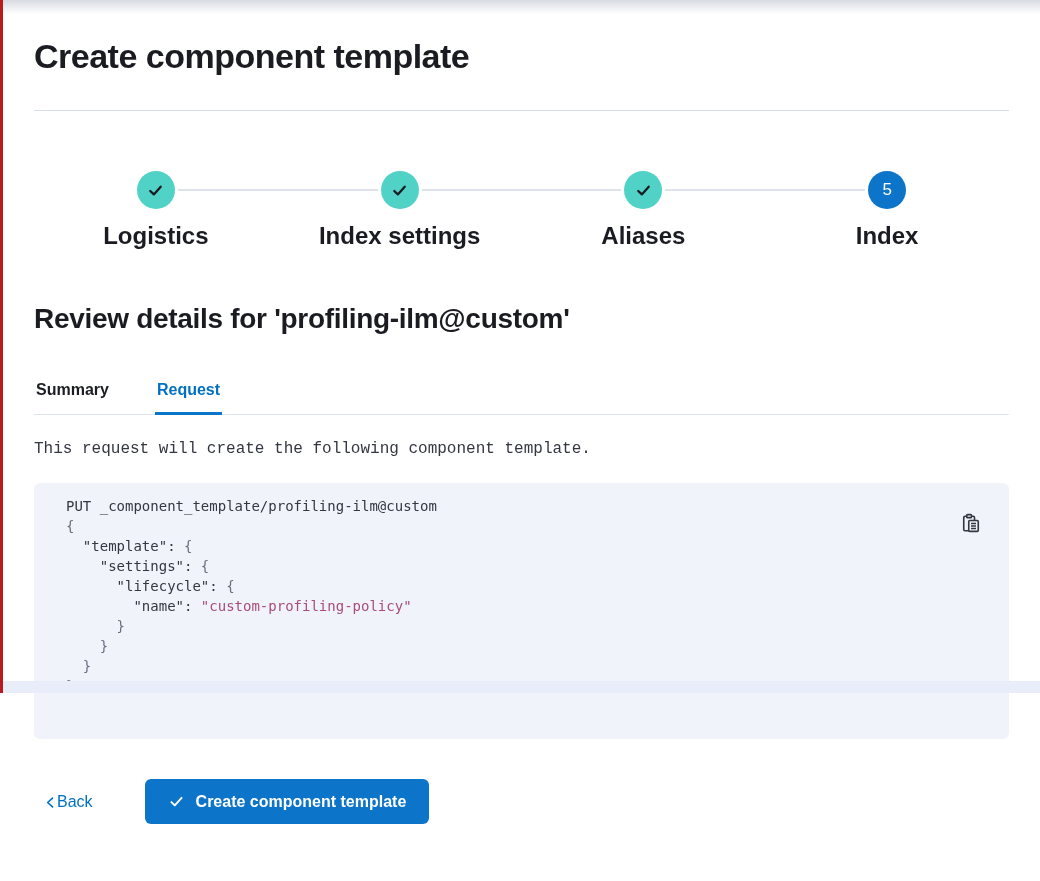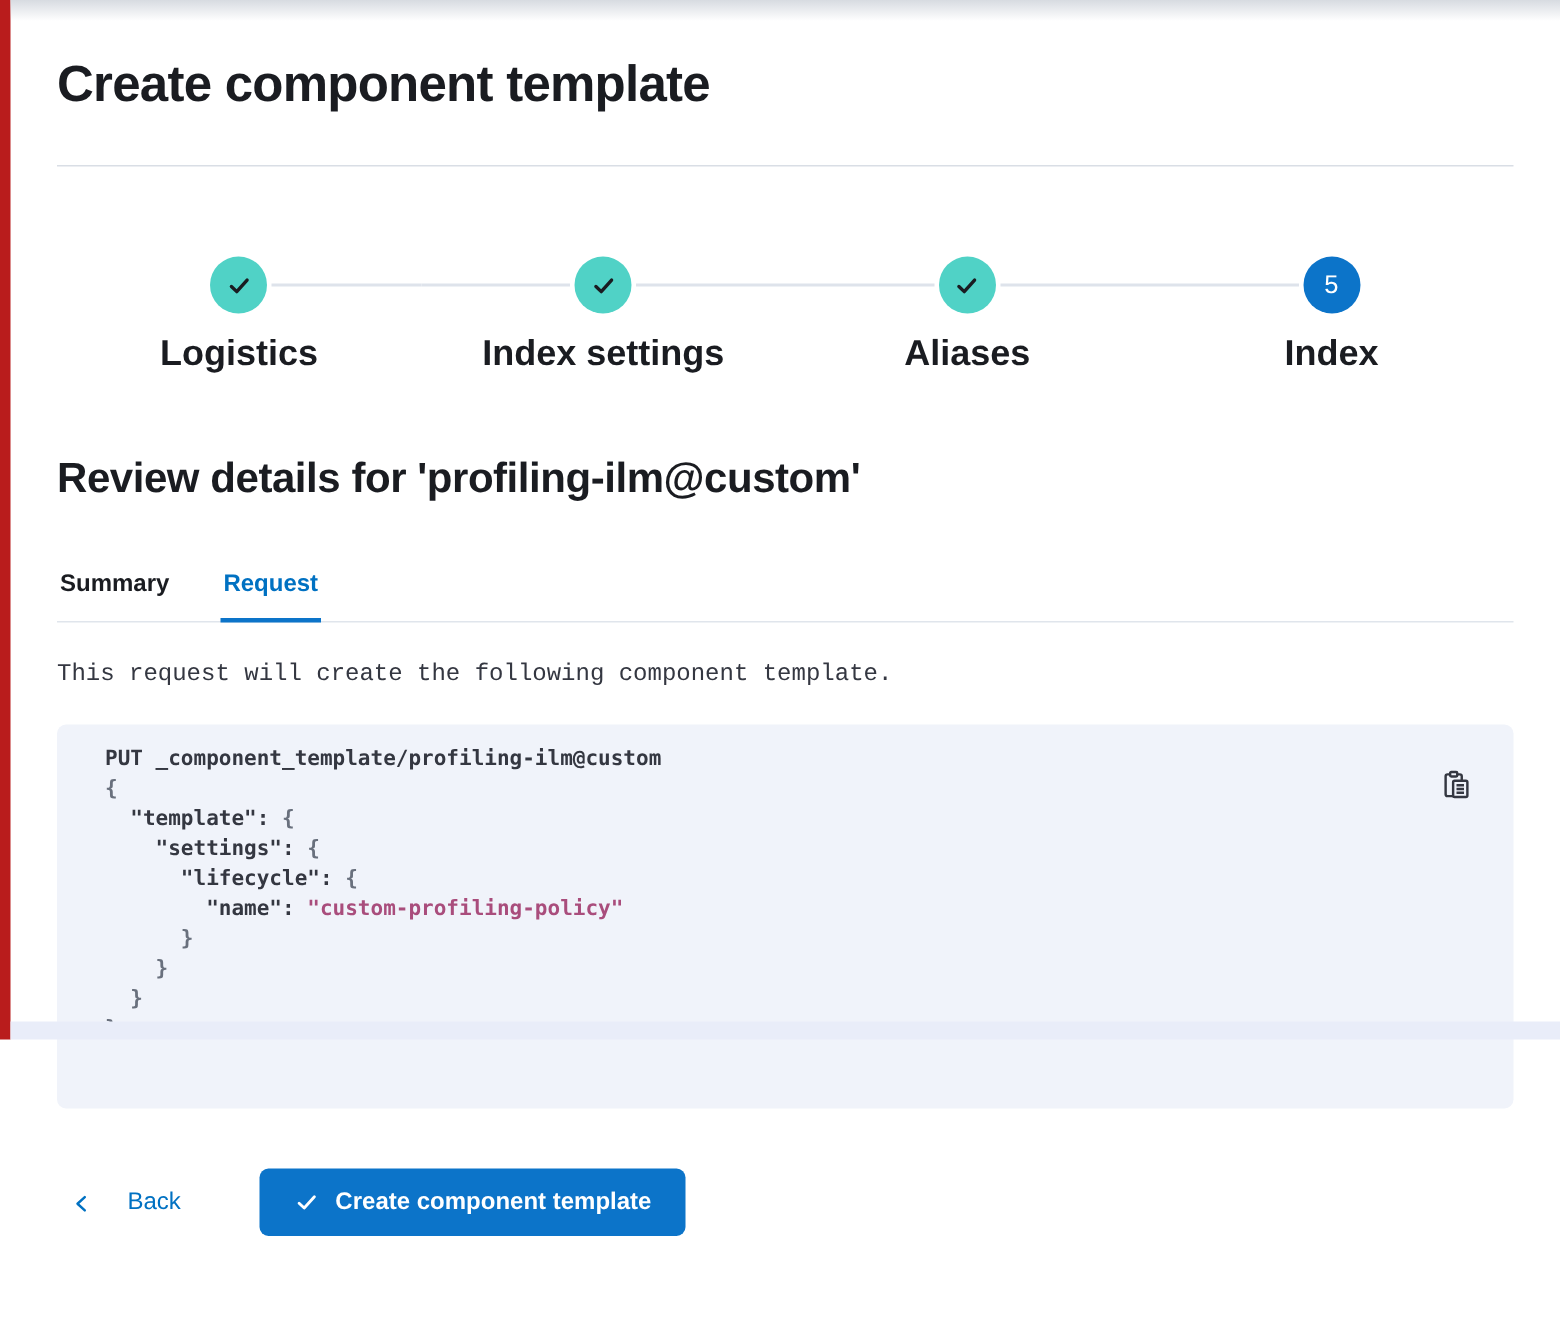--- a/index.html
+++ b/index.html
@@ -14,21 +14,21 @@
     --divider:#D9DEE5;
     --strip:#E9EDF9;
   }
   *{box-sizing:border-box;}
   html,body{margin:0;padding:0;}
   body{
     width:1040px;height:881px;background:#ffffff;
     font-family:"Liberation Sans",sans-serif;color:var(--text);
     overflow:hidden;
   }
-  .page{position:relative;width:1040px;height:693px;border-left:7px solid #b91c1c;}
+  .page{position:relative;width:1040px;height:693px;border-left:3px solid #b91c1c;}
   .top-shadow{position:absolute;top:0;left:0;right:0;height:14px;
     background:linear-gradient(to bottom,#D7DBE1,rgba(255,255,255,0));pointer-events:none;}
   .content{padding:0 31px;}
 
   .page-title{margin:0;padding-top:36px;font-size:34px;line-height:41px;
     font-weight:700;color:var(--heading);letter-spacing:-0.5px;}
   .title-divider{border:none;border-top:1px solid var(--divider);margin:33px 0 0 0;}
 
   
   .stepper{display:flex;margin-top:60px;}
@@ -43,41 +43,41 @@
   .step-circle{width:38px;height:38px;border-radius:50%;display:flex;
     align-items:center;justify-content:center;z-index:1;}
   .step-circle.complete{background:var(--teal);}
   .step-circle.current{background:var(--primary);color:#fff;font-size:17px;font-weight:500;}
   .step-label{margin-top:16px;font-size:24px;font-weight:700;color:var(--heading);line-height:22px;}
 
   .review-heading{margin:55px 0 0 0;font-size:28px;line-height:34px;
     font-weight:700;color:var(--heading);letter-spacing:-0.3px;}
 
   
-  .tabs{display:flex;gap:32px;margin-top:44px;border-bottom:1px solid #E0E5EC;}
+  .tabs{display:flex;gap:44px;margin-top:44px;border-bottom:1px solid #E0E5EC;}
   .tab{background:none;border:none;padding:0 2px 13px 2px;margin-bottom:-1px;
     font-family:inherit;font-size:16px;font-weight:700;color:var(--heading);
     border-bottom:3px solid transparent;cursor:pointer;line-height:19px;}
   .tab.selected{color:var(--link);border-bottom-color:var(--primary);}
 
   .desc{margin:25px 0 0 0;font-size:16px;line-height:19px;color:var(--text);font-family:Liberation Mono, monospace;}
 
   
   .code-block{position:relative;margin-top:24px;background:var(--code-bg);
-    border-radius:6px;padding:13px 32px;min-height:256px;font-weight:bold;}
+    border-radius:6px;padding:13px 32px;min-height:256px;}
   .code-block pre{margin:0;font-family:"DejaVu Sans Mono",monospace;
     font-size:14px;line-height:20px;color:var(--text);white-space:pre;}
   .tok-brace{color:var(--code-punct);}
   .tok-string{color:var(--code-string);}
   .copy-btn{position:absolute;top:28px;right:26px;background:none;border:none;
     padding:2px;cursor:pointer;line-height:0;}
 
   
   .footer{display:flex;align-items:center;margin-top:40px;}
-  .back-btn{display:flex;align-items:center;gap:24px;background:none;border:none;
+  .back-btn{display:flex;align-items:center;gap:0;background:none;border:none;
     color:var(--link);font-family:inherit;font-size:16px;font-weight:500;
     cursor:pointer;padding:6px 10px;border-radius:6px;}
   .submit-btn{display:flex;align-items:center;gap:11px;margin-left:42px;
     background:var(--primary);color:#fff;border:none;border-radius:6px;
     height:45px;padding:0 23px;font-family:inherit;font-size:16px;font-weight:600;
     cursor:pointer;line-height:1;}
 
   .bottom-strip{position:absolute;bottom:0;left:0;right:0;height:12px;background:var(--strip);}
 </style>
 </head>

